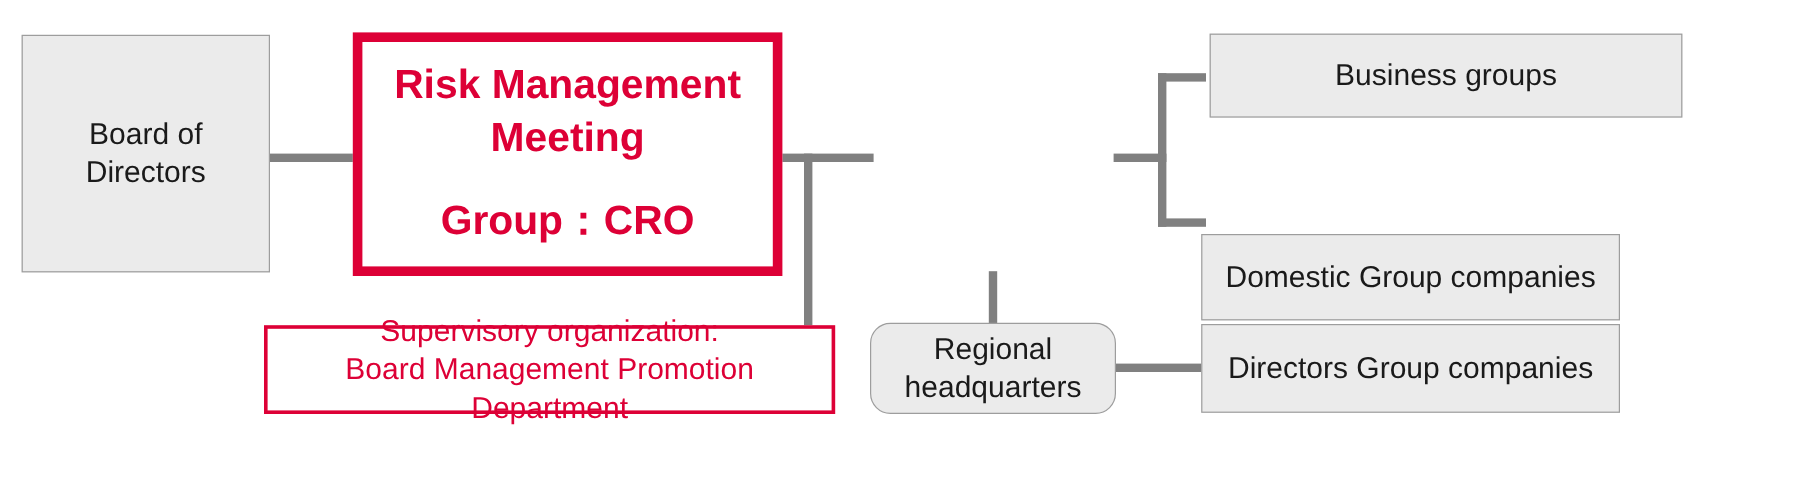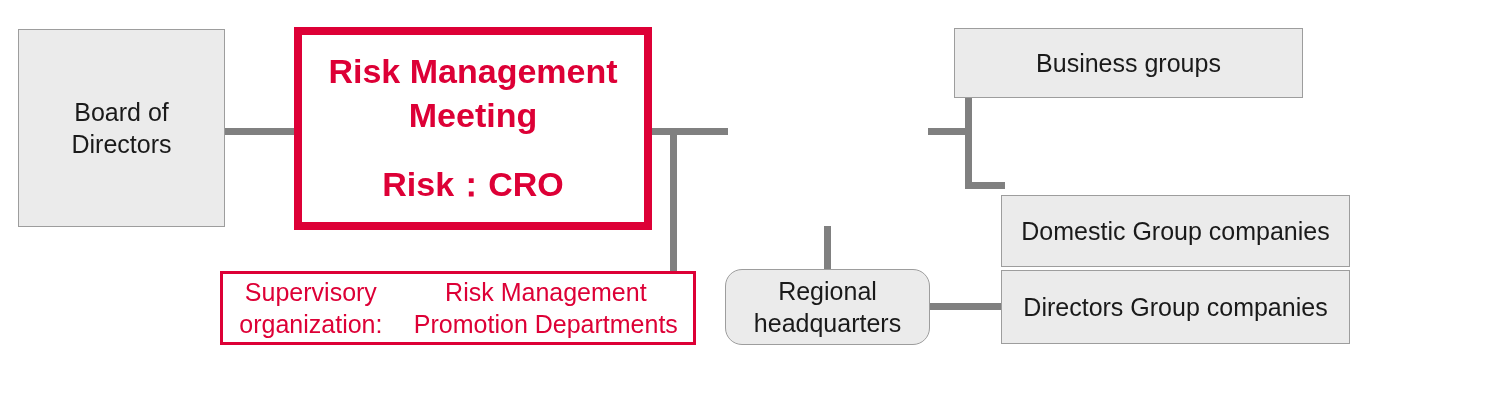--- a/index.html
+++ b/index.html
@@ -82,30 +82,30 @@
   <div class="conn v" style="left:824px; top:226px; height:46px;"></div>
 
   <div class="conn h" style="left:928px; top:303px; width:76px;"></div>
 
   <div class="node gray" style="left:18px; top:29px; width:207px; height:198px;">
     <span class="label">Board of Directors</span>
   </div>
 
   <div class="node primary" style="left:294px; top:27px; width:358px; height:203px;">
     <span class="line1">Risk Management Meeting</span>
-    <span class="line2">Risk：CRO</span>
+    <span class="line2">Group：CRO</span>
   </div>
 
-  <div class="node outline" style="left:220px; top:271px; width:476px; height:74px; flex-direction:row;">
+  <div class="node outline" style="left:220px; top:271px; width:476px; height:74px; flex-direction:column;">
     <span>Supervisory organization:</span>
-    <span>Risk Management Promotion Departments</span>
+    <span>Board Management Promotion Department</span>
   </div>
 
 
-  <div class="node gray" style="left:954px; top:28px; width:349px; height:70px;">
+  <div class="node gray" style="left:1008px; top:28px; width:394px; height:70px;">
     <span class="label">Business groups</span>
   </div>
 
   <div class="node gray" style="left:1001px; top:150px; width:349px; height:72px;margin-top:45px;">
     <span class="label">Domestic Group companies</span>
   </div>
 
   <div class="node gray" style="left:725px; top:269px; width:205px; height:76px;border-radius:17px;">
     <span class="label">Regional
 headquarters</span>

